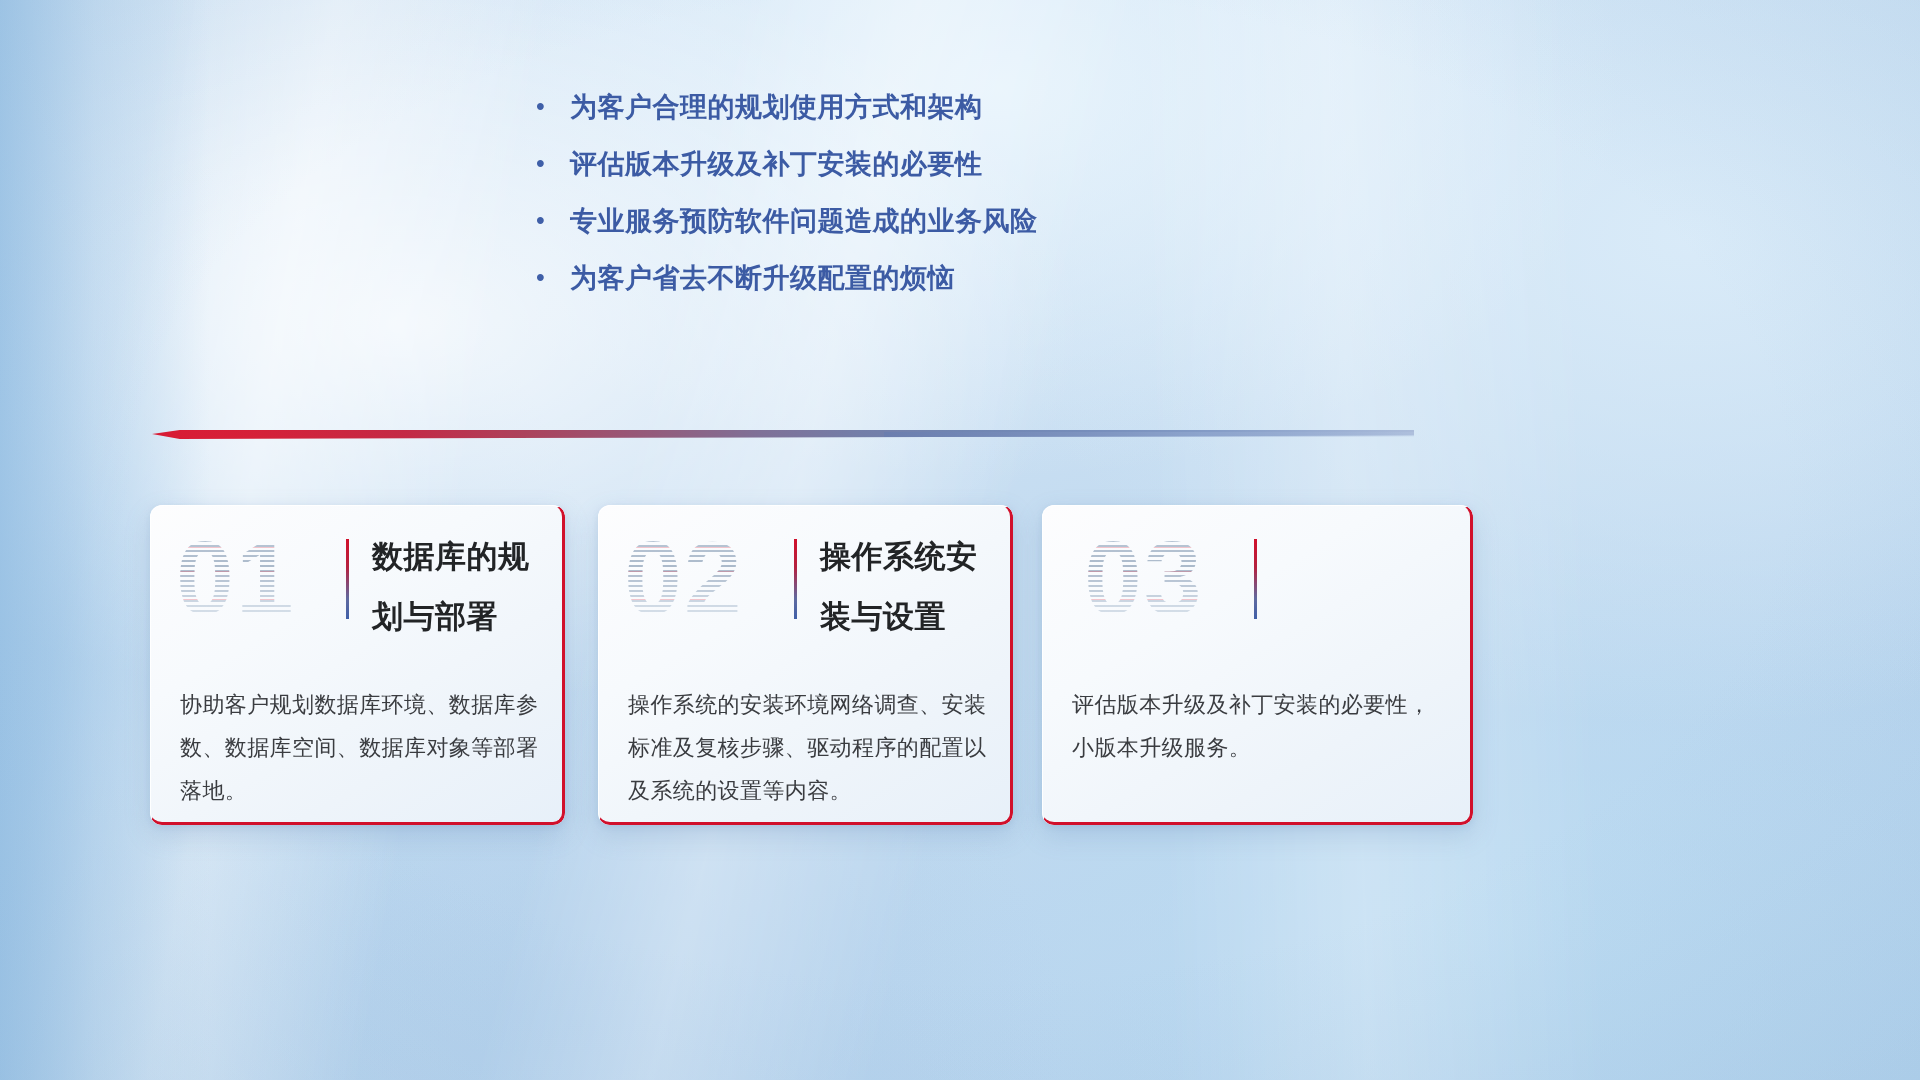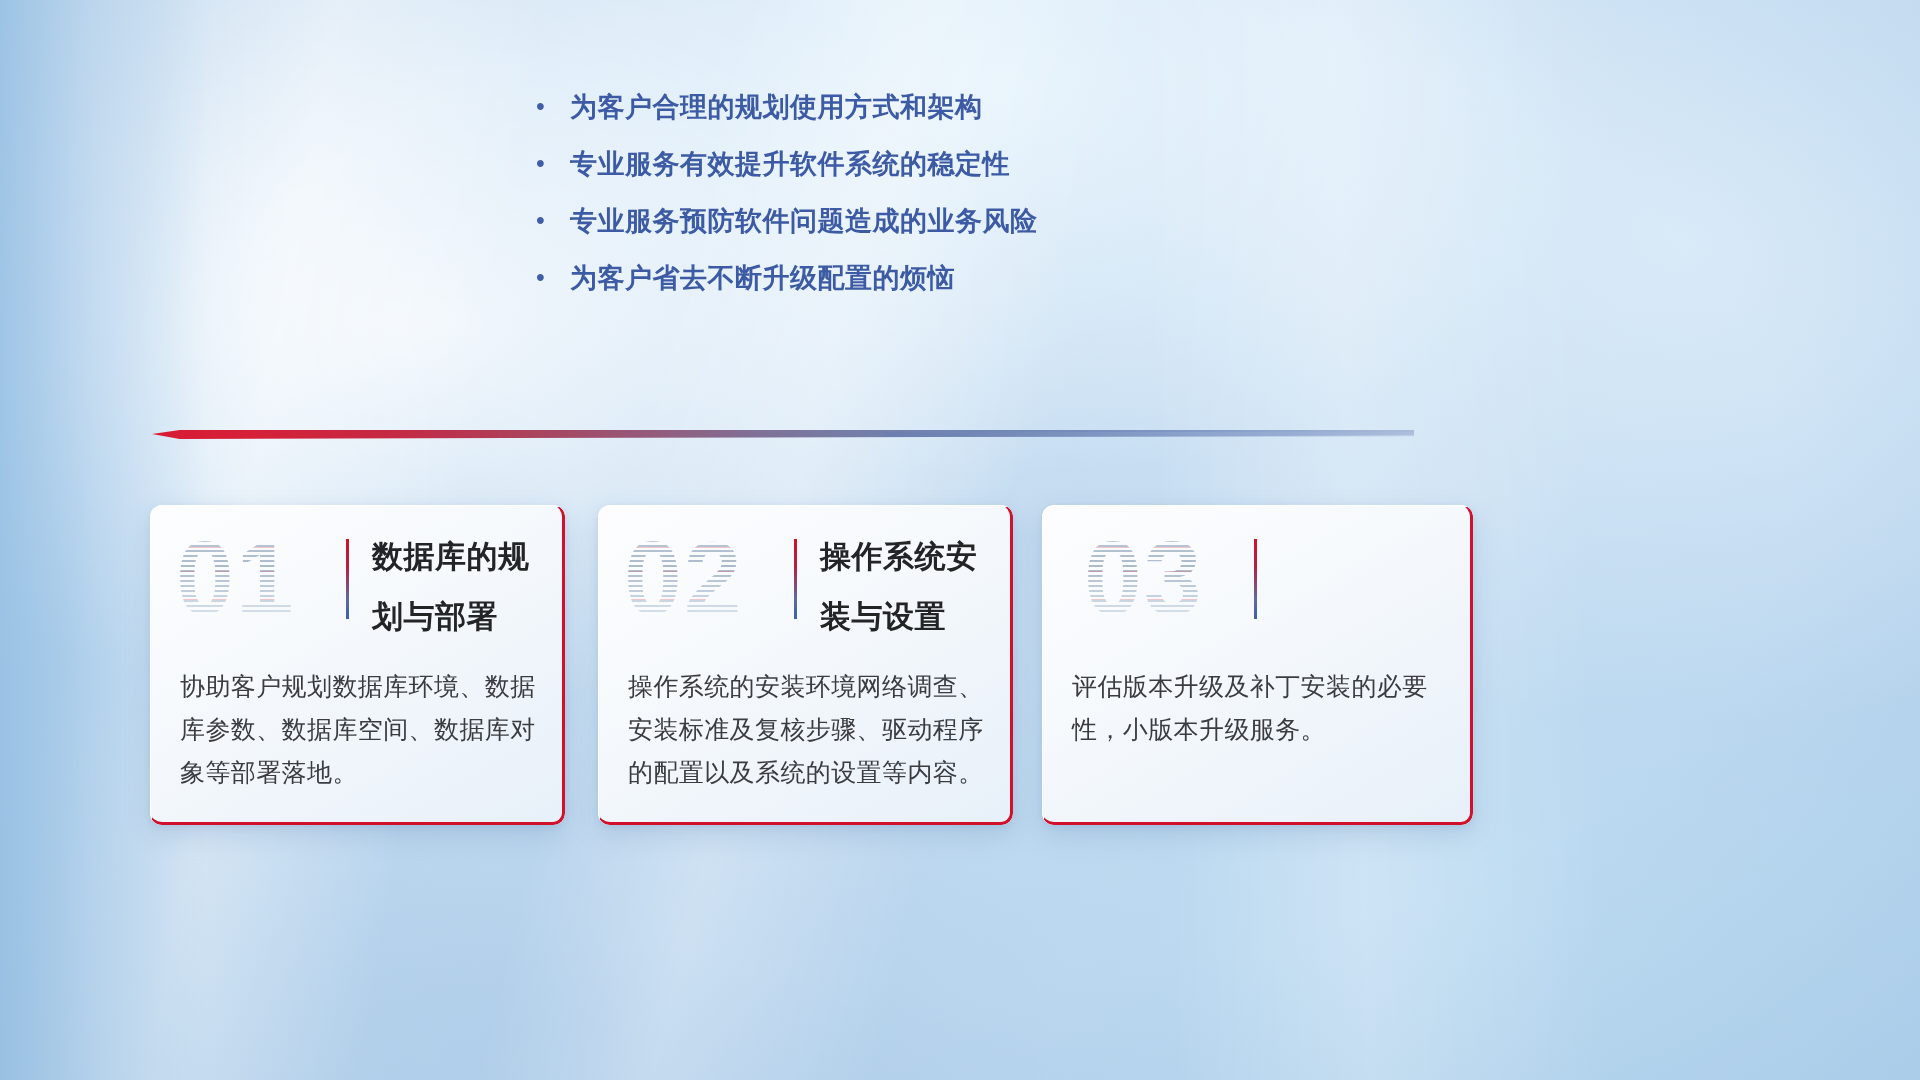--- a/index.html
+++ b/index.html
@@ -91,39 +91,39 @@
     mask-image:repeating-linear-gradient(180deg,transparent 0px,transparent 22px,#000 22px,#000 23px,transparent 23px,transparent 46px,#000 46px,#000 47px,transparent 47px,transparent 74px,#000 74px,#000 75px,transparent 75px,transparent 106px);
     pointer-events:none;user-select:none;
   }
 
   .accent-bar{position:absolute;left:196px;top:34px;width:3px;height:80px;
     background:linear-gradient(180deg,#d1102b 0%,#b5213f 35%,#5f6aa0 75%,#3f5fa8 100%);}
 
   .card-title{position:absolute;left:222px;top:22px;right:14px;
     font-size:31px;line-height:60px;font-weight:700;color:#222426;letter-spacing:.5px;}
 
-  .card-body{position:absolute;left:30px;right:26px;top:160px;
-    font-size:25px;line-height:43px;color:#3a3c40;letter-spacing:.4px;}
+  .card-body{position:absolute;left:30px;right:26px;top:178px;
+    font-size:22px;line-height:43px;color:#3a3c40;letter-spacing:.4px;}
 </style>
 </head>
 <body>
 
 <div class="bg"></div>
 <div class="bg-streak"></div>
 <div class="bg-left"></div>
 <div class="bg-vign"></div>
 
 <div class="bullets">
   <div class="bullet">
     <span class="dot">•</span>
     <span class="btxt">为客户合理的规划使用方式和架构</span>
   </div>
   <div class="bullet">
     <span class="dot">•</span>
-    <span class="btxt">专业服务有效提升软件系统的稳定性</span>
+    <span class="btxt">评估版本升级及补丁安装的必要性</span>
   </div>
   <div class="bullet">
     <span class="dot">•</span>
     <span class="btxt">专业服务预防软件问题造成的业务风险</span>
   </div>
   <div class="bullet">
     <span class="dot">•</span>
     <span class="btxt">为客户省去不断升级配置的烦恼</span>
   </div>
 </div>

